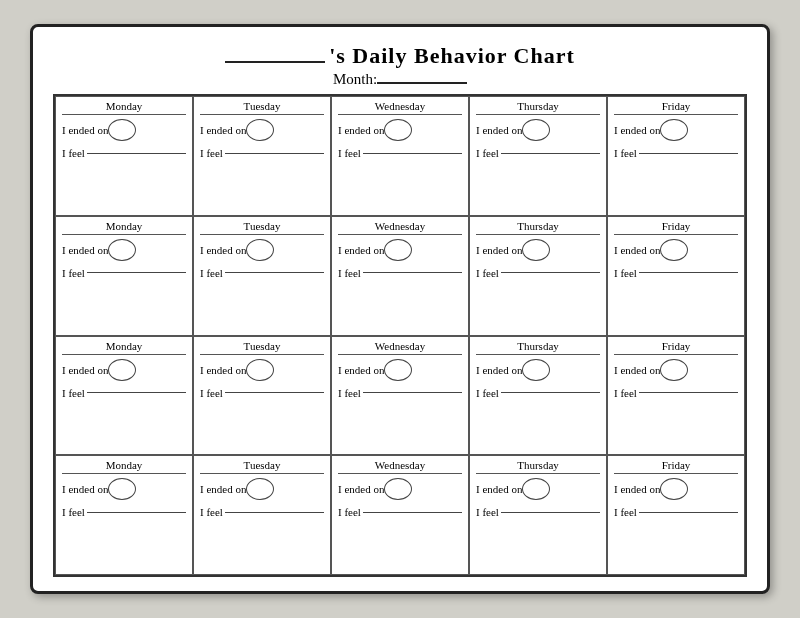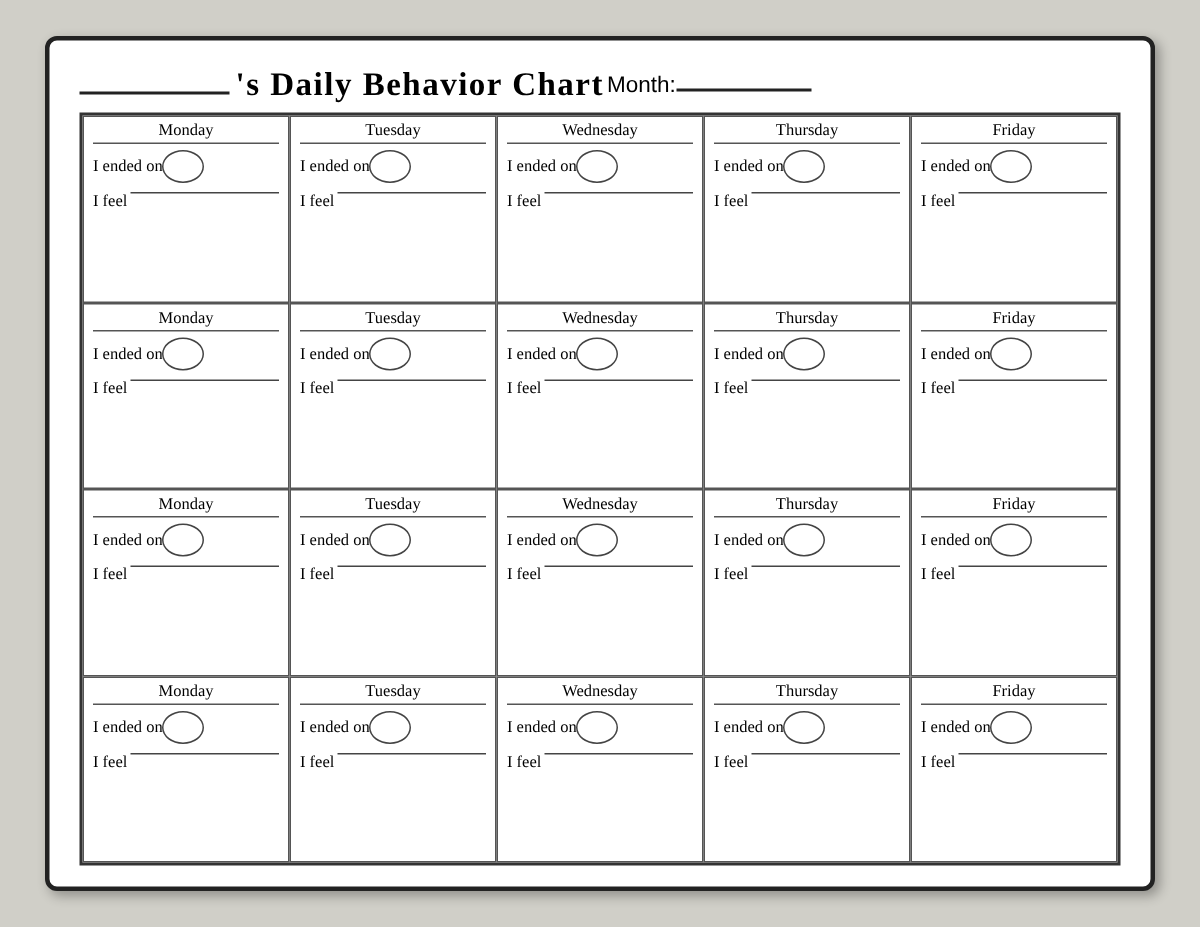--- a/index.html
+++ b/index.html
@@ -23,41 +23,42 @@
       padding: 16px 20px 14px 20px;
       display: flex;
       flex-direction: column;
       gap: 6px;
       box-shadow: 3px 3px 8px rgba(0,0,0,0.3);
     }
 
     .title-area {
       text-align: center;
       display: flex;
+      flex-direction: column;
       align-items: center;
       gap: 2px;
     }
 
     .main-title {
       font-size: 22px;
       font-weight: bold;
       letter-spacing: 1px;
       font-family: 'Comic Sans MS', cursive;
     }
 
     .name-line {
       display: inline-block;
       border-bottom: 2px solid #222;
       width: 100px;
       margin-right: 4px;
     }
 
     .month-line {
       font-size: 15px;
-      font-family: Liberation Sans, sans-serif;
+      font-family: Liberation Serif, serif;
     }
 
     .month-underline {
       display: inline-block;
       border-bottom: 2px solid #222;
       width: 90px;
     }
 
     .chart {
       border: 2px solid #333;
@@ -97,21 +98,21 @@
       border: 1.5px solid #444;
       border-radius: 50%;
       background: white;
       flex-shrink: 0;
     }
 
     .feel-row {
       font-size: 11px;
       font-family: 'Comic Sans MS', cursive;
       display: flex;
-      align-items: flex-start;
+      align-items: center;
       gap: 2px;
     }
 
     .feel-line {
       flex: 1;
       border-bottom: 1.5px solid #444;
       min-width: 30px;
     }
   </style>
 </head>

